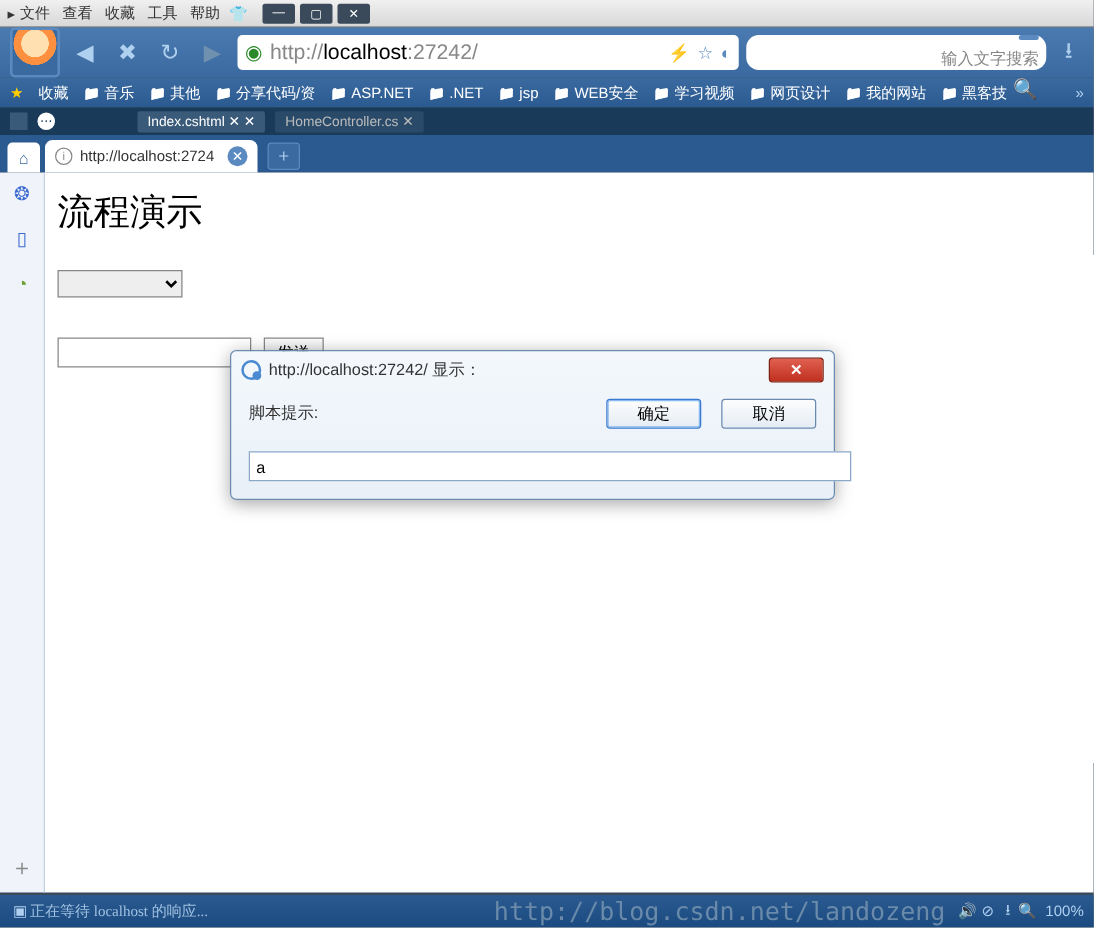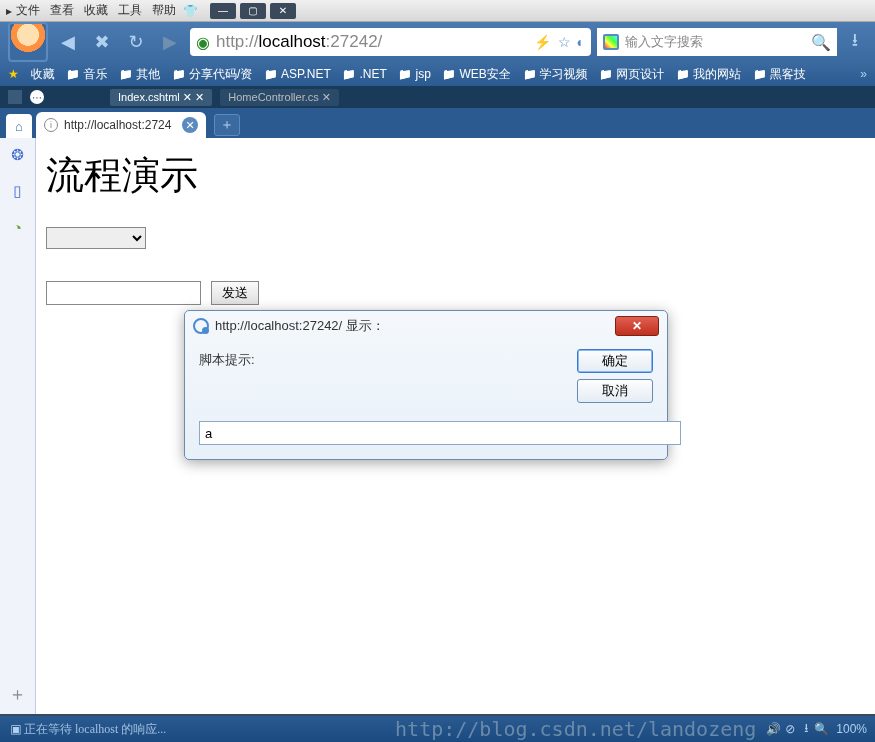--- a/index.html
+++ b/index.html
@@ -17,21 +17,21 @@
 
   
   .toolbar { height: 40px; background: linear-gradient(#4a7ab0,#3a6aa0); display: flex; align-items: center; padding: 0 8px; gap: 6px; }
   .avatar { width: 40px; height: 40px; background: radial-gradient(circle at 50% 30%, #ffe0b0 35%, #ff9040 36%, #ff9040 55%, #3a6aa0 56%); border: 2px solid #5a8ac0; border-radius: 4px; }
   .navbtn { width: 28px; height: 28px; color: #b0d0f0; display: flex; align-items: center; justify-content: center; font-size: 18px; }
   .addrbar { flex: 1; height: 28px; background: #fff; border-radius: 4px; display: flex; align-items: center; padding: 0 6px; gap: 6px; }
   .addrbar .shield { color: #2a8a2a; }
   .addrbar .addrtext { flex: 1; font-size: 17px; color: #888; }
   .addrbar .addrtext b { color: #000; font-weight: normal; }
   .addrbar .aicon { color: #5a8ac0; font-size: 14px; }
-  .searchbar { width: 240px; height: 28px; background: #fff; border-radius: 0; display: flex; align-items: center; padding: 0 6px; gap: 6px; }
+  .searchbar { width: 240px; height: 28px; background: #fff; border-radius: 10px; display: flex; align-items: flex-end; padding: 0 6px; gap: 6px; flex-direction: column; }
   .searchbar .sicon { width: 16px; height: 16px; border: 2px solid #5a8ac0; border-radius: 2px; background: linear-gradient(45deg,#f44,#ff4,#4f4,#4ff); }
   .searchbar .sph { flex: 1; color: #888; font-size: 13px; }
   .searchbar .mag { color: #5a8ac0; }
   .dlbtn { width: 24px; color: #b0d0f0; text-align: center; font-size: 18px; }
 
   
   .bookmarks { height: 24px; background: linear-gradient(#3a6aa0,#2a5a90); display: flex; align-items: center; padding: 0 8px; gap: 12px; font-size: 12px; color: #fff; }
   .bookmarks .folder { display: flex; align-items: center; gap: 3px; white-space: nowrap; }
   .bookmarks .folder::before { content: "📁"; font-size: 11px; filter: grayscale(1) brightness(2); }
   .bookmarks .star { color: #ffcc00; }
@@ -53,35 +53,35 @@
   .tab .tabclose { width: 16px; height: 16px; border-radius: 50%; background: #5a8ac0; color: #fff; display: flex; align-items: center; justify-content: center; font-size: 11px; }
   .newtab { width: 26px; height: 22px; background: #3a6aa0; border: 1px solid #5a8ac0; border-radius: 3px; display: flex; align-items: center; justify-content: center; color: #b0d0f0; font-size: 14px; margin-bottom: 2px; margin-left: 4px; }
 
   
   .contentwrap { display: flex; height: 576px; background: #1a3a5a; }
   .sidebar { width: 36px; background: #f0f4fa; border-right: 1px solid #c0d0e0; display: flex; flex-direction: column; align-items: center; padding-top: 8px; gap: 18px; }
   .sidebar .sico { width: 18px; height: 18px; display: flex; align-items: center; justify-content: center; font-size: 15px; }
   .sidebar .plus { margin-top: auto; margin-bottom: 8px; color: #888; font-size: 18px; }
 
   .page { flex: 1; background: #fff; position: relative; padding: 12px 10px; }
-  .page h1 { font-size: 38px; font-weight: normal; font-family: SimSun, serif; margin-bottom: 26px; }
+  .page h1 { font-size: 29px; font-weight: normal; font-family: SimSun, serif; margin-bottom: 26px; }
   .page select { width: 100px; height: 22px; border: 1px solid #888; background: #eee; margin-bottom: 32px; }
   .page .row { display: flex; gap: 10px; align-items: center; }
   .page .txt { width: 155px; height: 24px; border: 1px solid #888; padding: 0 4px; }
   .page .sendbtn { height: 24px; padding: 0 10px; border: 1px solid #888; background: linear-gradient(#fafafa,#e0e0e0); font-size: 13px; cursor: pointer; }
 
   
-  .dialog { position: absolute; left: 148px; top: 172px; width: 484px; background: linear-gradient(#f4f8fc,#e8f0f8); border: 1px solid #6a8ab0; border-radius: 5px; box-shadow: 0 3px 14px rgba(0,0,0,0.35); }
+  .dialog { position: absolute; left: 148px; top: 142px; width: 484px; background: linear-gradient(#f4f8fc,#e8f0f8); border: 1px solid #6a8ab0; border-radius: 5px; box-shadow: 0 3px 14px rgba(0,0,0,0.35); }
   .dlg-title { height: 30px; display: flex; align-items: center; padding: 0 8px; font-size: 13px; color: #333; }
   .dlg-title .dicon { width: 16px; height: 16px; border-radius: 50%; border: 2px solid #4a8ad0; margin-right: 6px; position: relative; }
   .dlg-title .dicon::after { content: ""; position: absolute; right: -2px; bottom: -2px; width: 7px; height: 7px; background: #4a8ad0; border-radius: 50%; }
   .dlg-title .dclose { margin-left: auto; width: 44px; height: 20px; background: linear-gradient(#e06050,#c03020); border: 1px solid #802010; border-radius: 3px; color: #fff; display: flex; align-items: center; justify-content: center; font-size: 12px; font-weight: bold; }
   .dlg-body { padding: 8px 14px 14px 14px; display: flex; gap: 12px; }
   .dlg-left { flex: 1; font-size: 13px; color: #333; line-height: 1.7; }
-  .dlg-right { display: flex; flex-direction: column; gap: 6px; }
+  .dlg-right { display: flex; flex-direction: row; gap: 16px; }
   .dlg-btn { width: 76px; height: 24px; border: 1px solid #6a8ab0; background: linear-gradient(#fdfdfd,#e4ecf4); font-size: 13px; cursor: pointer; border-radius: 3px; }
   .dlg-btn.primary { border: 1px solid #3a7ad0; box-shadow: 0 0 0 1px #8ab8f0 inset; }
   .dlg-input { width: calc(100% - 0px); margin: 4px 14px 14px 14px; }
   .dlg-input input { width: 100%; height: 24px; border: 1px solid #8aa8c8; padding: 0 5px; font-size: 13px; background: #fff; }
 
   
   .statusbar { position: absolute; left: 0; right: 0; bottom: 0; height: 26px; background: linear-gradient(#2a5a90,#1a4a80); display: flex; align-items: center; padding: 0 8px; font-size: 12px; color: #a0c0e0; }
   .statusbar .sitem { display: flex; align-items: center; gap: 4px; font-family: Liberation Serif, serif; }
   .statusbar .spacer { flex: 1; }
   .statusbar .watermark { color: #6a8aaa; font-size: 20px; font-family: monospace; margin-right: 10px; filter: blur(0.3px); }

